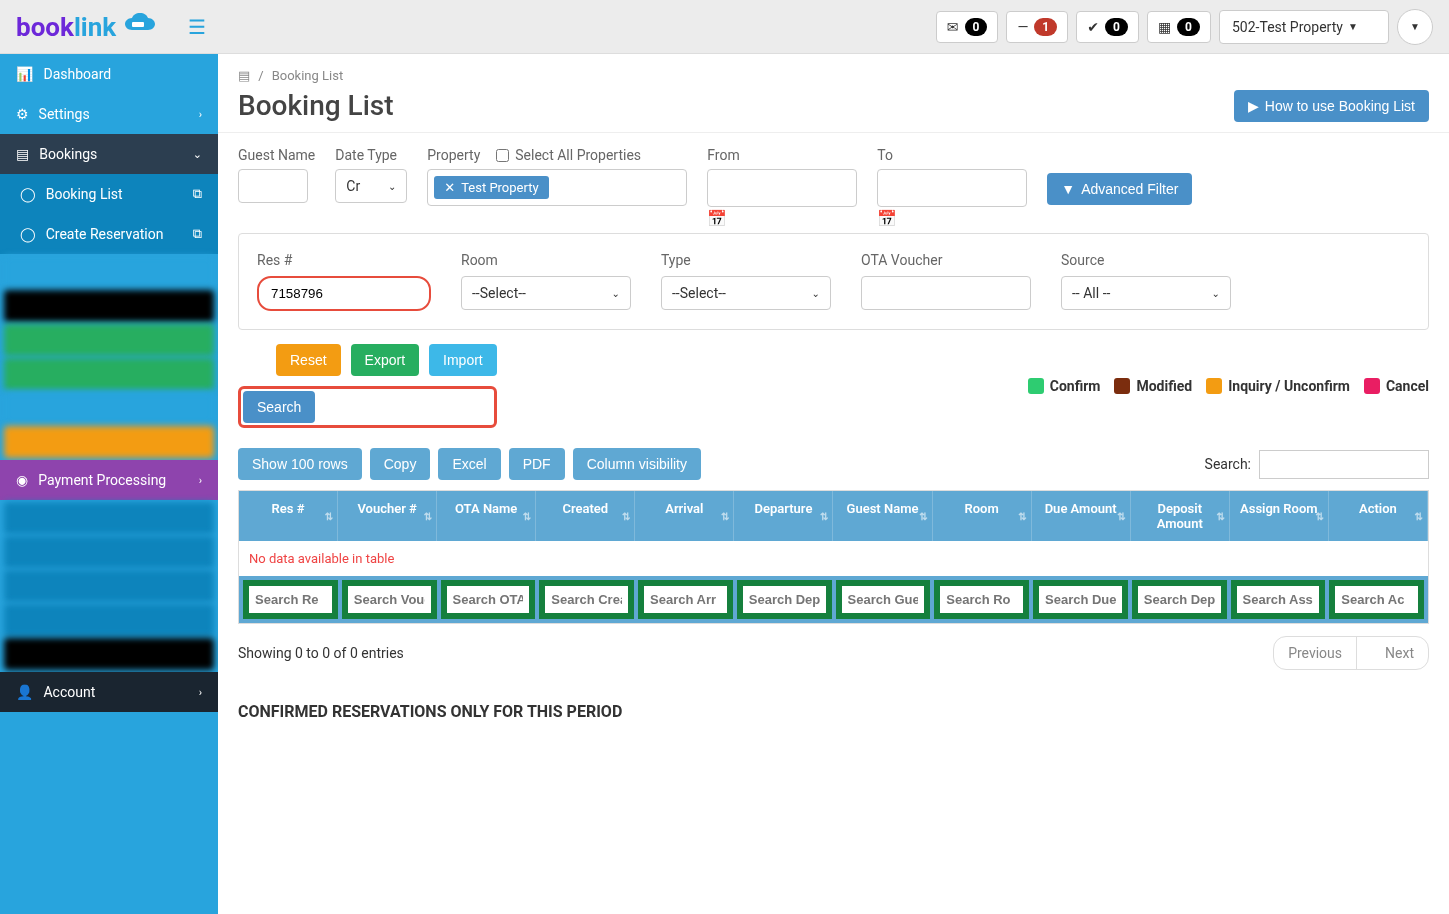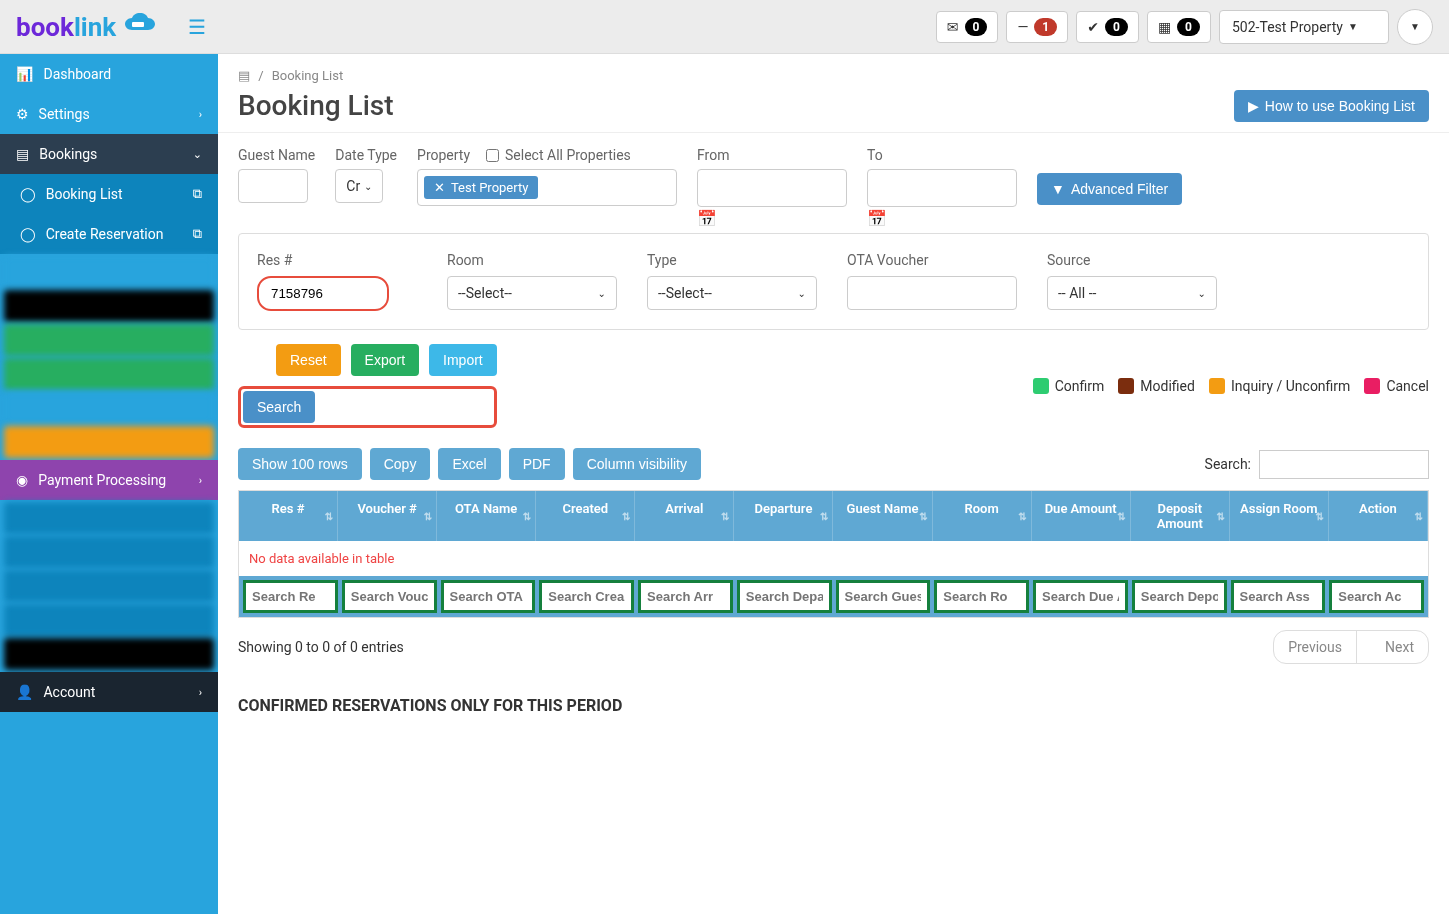--- a/index.html
+++ b/index.html
@@ -41,49 +41,49 @@
 .btn-orange { background: #f39c12; margin-left: 38px; }
 .btn-green { background: #27ae60; }
 .btn-lightblue { background: #3db8e8; }
 .btn-steel { background: #5fa8d3; }
 .filters { padding: 14px 20px; }
 .filter-row { display: flex; gap: 20px; align-items: flex-start; margin-bottom: 12px; flex-wrap: wrap; }
 .filter-group { display: flex; flex-direction: column; gap: 6px; }
 .filter-label { color: #666; font-size: 14px; }
 .input, .select { border: 1px solid #ccc; border-radius: 4px; padding: 8px 10px; font-size: 14px; background: #fff; }
 .input.sm { width: 70px; }
-.select.sm { width: 48px; }
+.select.sm { width: 72px; }
 .prop-tag-box { border: 1px solid #ccc; border-radius: 4px; padding: 6px; display: flex; align-items: center; min-width: 260px; }
 .tag { background: #4a90c8; color: #fff; border-radius: 3px; padding: 4px 10px; font-size: 13px; display: inline-flex; align-items: center; gap: 6px; }
 .date-box { border: 1px solid #ccc; border-radius: 4px; padding: 8px 10px; width: 150px; height: 38px; position: relative; }
 .cal-icon { position: absolute; left: 0; top: 42px; font-size: 16px; }
 .adv-search-box { border: 1px solid #ddd; border-radius: 4px; padding: 18px; margin: 0 20px 14px; }
 .adv-row { display: flex; gap: 30px; flex-wrap: wrap; }
 .adv-group { display: flex; flex-direction: column; gap: 8px; min-width: 160px; }
-.res-input { border: 2px solid #e74c3c; border-radius: 14px; padding: 8px 12px; width: 132px; }
+.res-input { border: 2px solid #e74c3c; border-radius: 14px; padding: 8px 12px; width: 174px; }
 .select-wide { width: 170px; }
 .actions-row { display: flex; gap: 10px; padding: 0 20px 10px; align-items: center; flex-wrap: wrap; }
 .search-highlight { border: 3px solid #e74c3c; border-radius: 6px; padding: 2px; display: inline-block; margin-top: 4px; }
 .legend { margin-left: auto; display: flex; gap: 14px; align-items: center; font-size: 14px; }
-.legend-item { display: flex; align-items: center; gap: 6px; }
+.legend-item { display: flex; align-items: center; gap: 6px; font-weight: bold; }
 .sq { width: 16px; height: 16px; border-radius: 3px; }
 .sq.green { background: #2ecc71; }
 .sq.brown { background: #7b2d0e; }
 .sq.orange { background: #f39c12; }
 .sq.pink { background: #e91e63; }
 .table-tools { display: flex; gap: 8px; padding: 10px 20px; align-items: center; }
 .table-search { margin-left: auto; display: flex; align-items: center; gap: 8px; }
 .table-search input { border: 1px solid #ccc; padding: 6px 10px; width: 170px; }
 .datatable { margin: 0 20px; border: 1px solid #ddd; }
 .thead { background: #5fa8d3; color: #fff; display: flex; }
 .th { flex: 1; padding: 10px 8px; font-size: 13px; font-weight: 600; border-right: 1px solid rgba(255,255,255,0.2); position: relative; text-align: center; }
 .th .sort { position: absolute; right: 4px; top: 50%; transform: translateY(-50%); font-size: 10px; opacity: 0.6; }
 .nodata { padding: 10px; color: #ef4444; font-size: 13px; }
 .filter-row-th { display: flex; background: #5fa8d3; padding: 4px; gap: 4px; }
-.filter-row-th input { flex: 1; border: 3px solid #15803d; padding: 6px 6px; font-size: 13px; min-width: 0; font-weight:600; color:#333; }
+.filter-row-th input { flex: 1; border: 6px solid #15803d; padding: 6px 6px; font-size: 13px; min-width: 0; font-weight:600; color:#333; }
 .table-footer { padding: 12px 20px; display: flex; align-items: center; }
 .pagination { margin-left: auto; display: flex; border: 1px solid #ddd; border-radius: 13px; }
 .pagination .pg { padding: 8px 14px; color: #888; cursor: pointer; }
 .pagination .pg + .pg { border-left: 1px solid #ddd; padding-left: 28px; }
 .confirmed-title { padding: 20px; font-size: 16px; font-weight: 700; color: #333; }
 .checkbox-row { display: flex; align-items: center; gap: 6px; }
 </style>
 </head>
 <body>
 

